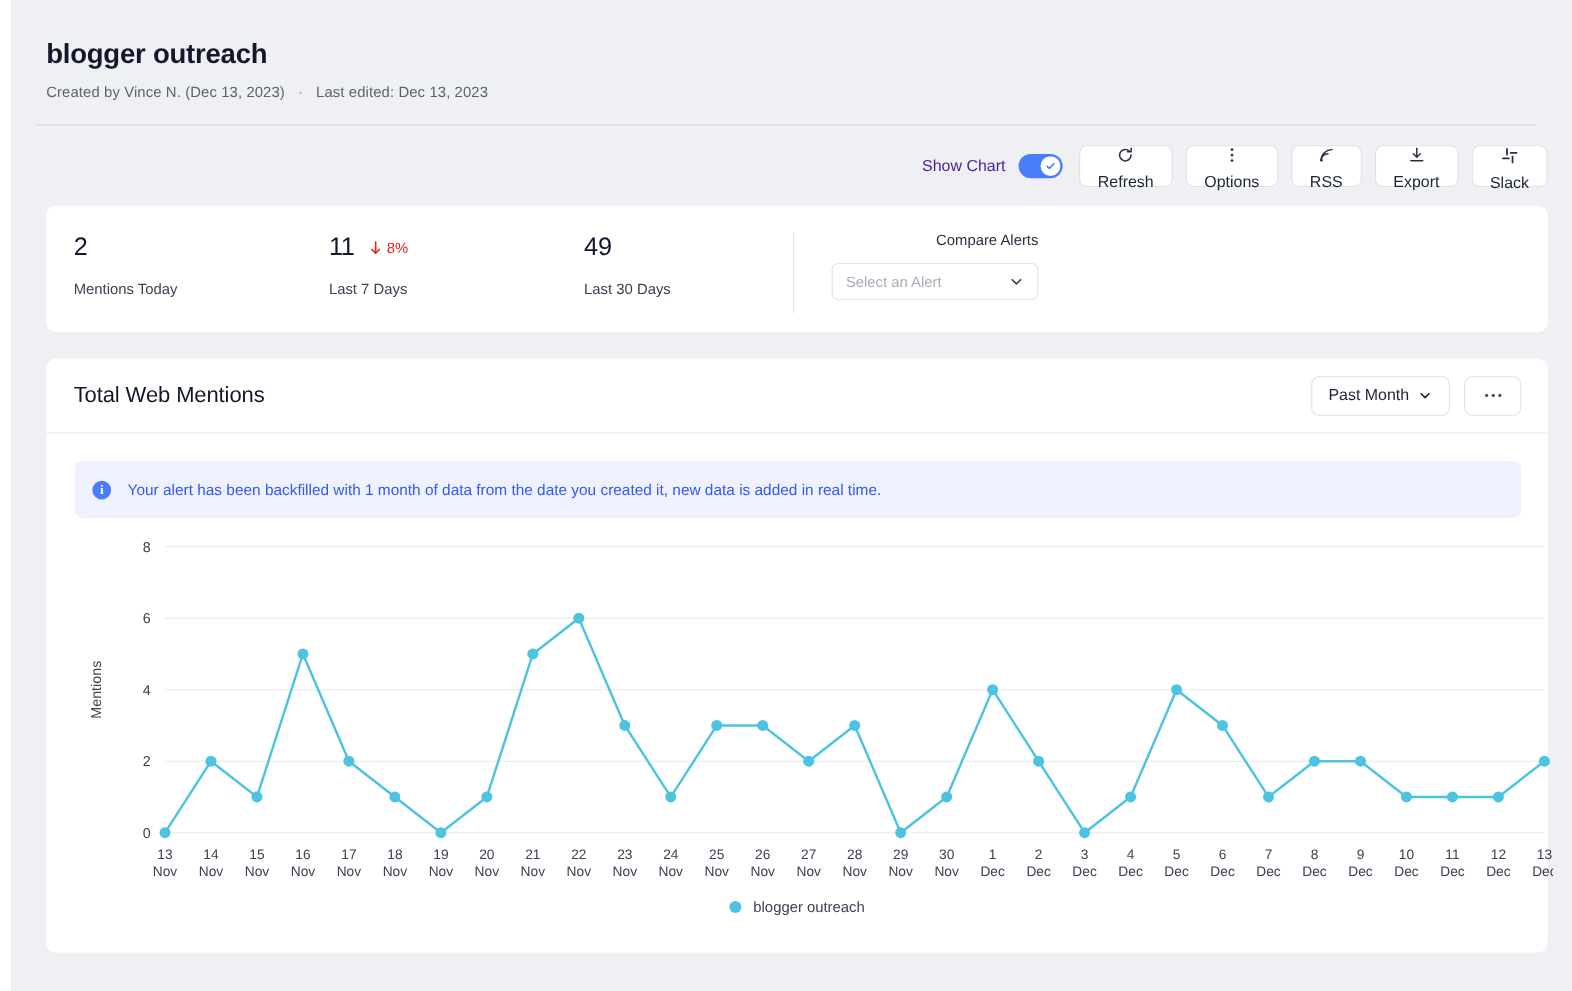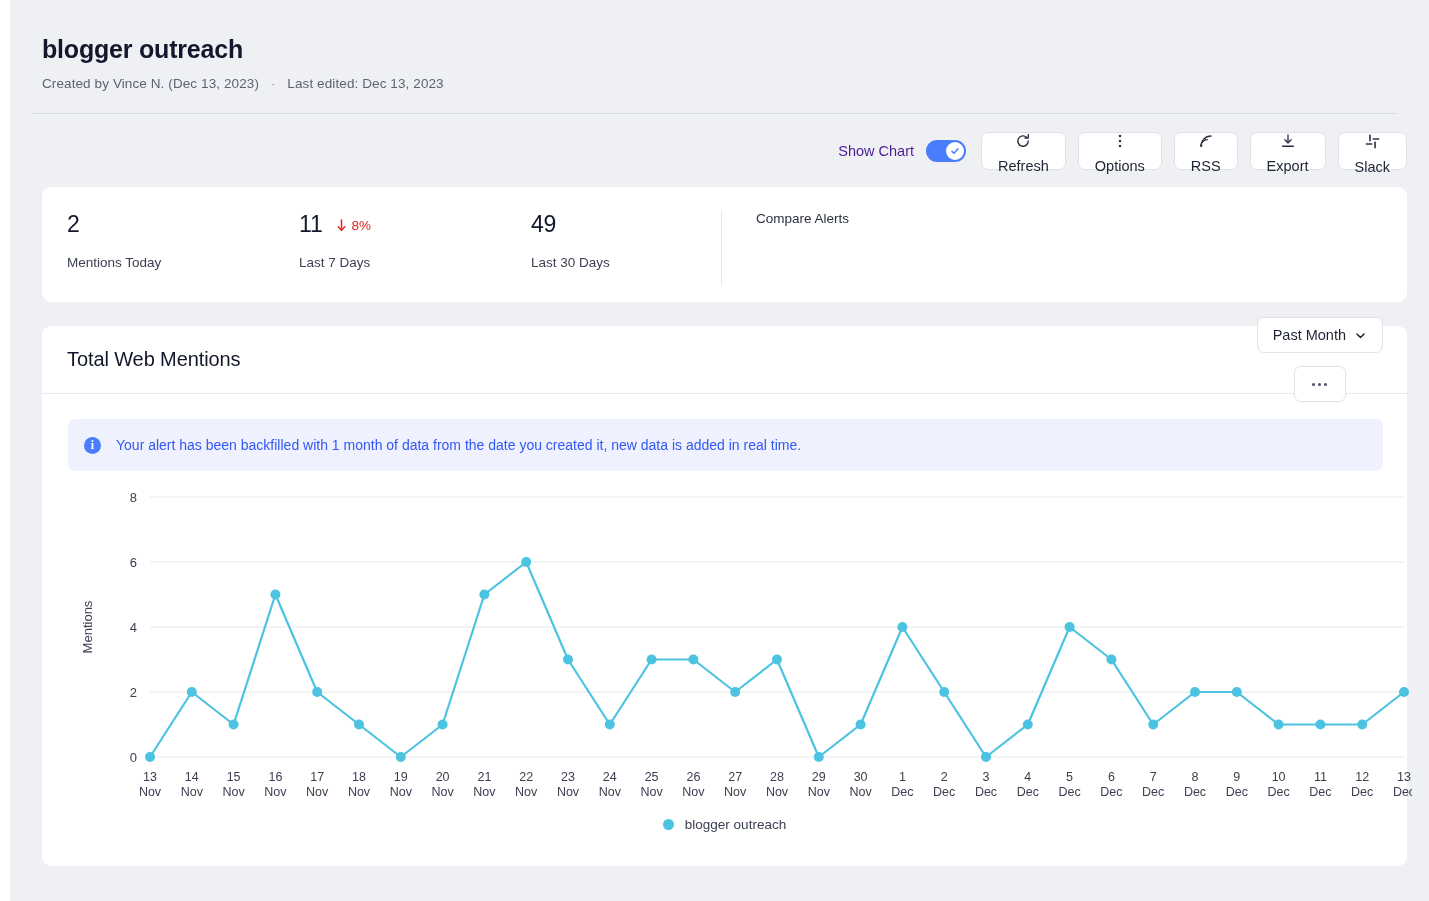--- a/index.html
+++ b/index.html
@@ -90,21 +90,21 @@
     cursor: pointer;
   }
   
   .chart-card { margin-top: 24px; height: 540px; position: relative; }
   .chart-head {
     height: 68px; display: flex; align-items: center;
     justify-content: space-between; padding: 0 24px 0 25px;
     border-bottom: 1px solid #e7e9ee;
   }
   .chart-title { font-size: 20px; color: #12172b; letter-spacing: -0.1px; }
-  .chart-head-right { display: flex; align-items: center; gap: 13px; flex-direction: column; }
+  .chart-head-right { display: flex; gap: 13px; }
   .period-btn {
     display: flex; align-items: center; gap: 8px;
     height: 36px; padding: 0 15px;
     border: 1px solid #dfe2e8; border-radius: 7px; background: #fff;
     font-size: 14.5px; color: #1d2433; cursor: pointer;
   }
   .more-btn {
     width: 52px; height: 36px;
     border: 1px solid #dfe2e8; border-radius: 7px; background: #fff;
     display: flex; align-items: center; justify-content: center;
@@ -237,20 +237,26 @@
 
     <div class="stat">
       <div class="stat-top">
         <span class="stat-value">49</span>
       </div>
       <div class="stat-label">Last 30 Days</div>
     </div>
 
     <div class="compare">
       <div class="compare-label">Compare Alerts</div>
+      <div class="select">
+        <span>Select an Alert</span>
+        <svg width="14" height="14" viewBox="0 0 14 14">
+          <path d="M3.2 5.3 L7 9.1 L10.8 5.3" stroke="#3b4151" stroke-width="1.5" fill="none" stroke-linecap="round" stroke-linejoin="round"></path>
+        </svg>
+      </div>
     </div>
   </div>
 
   <div class="card chart-card">
 
     <div class="chart-head">
       <div class="chart-title">Total Web Mentions</div>
       <div class="chart-head-right">
         <button class="period-btn">
           <span>Past Month</span>

